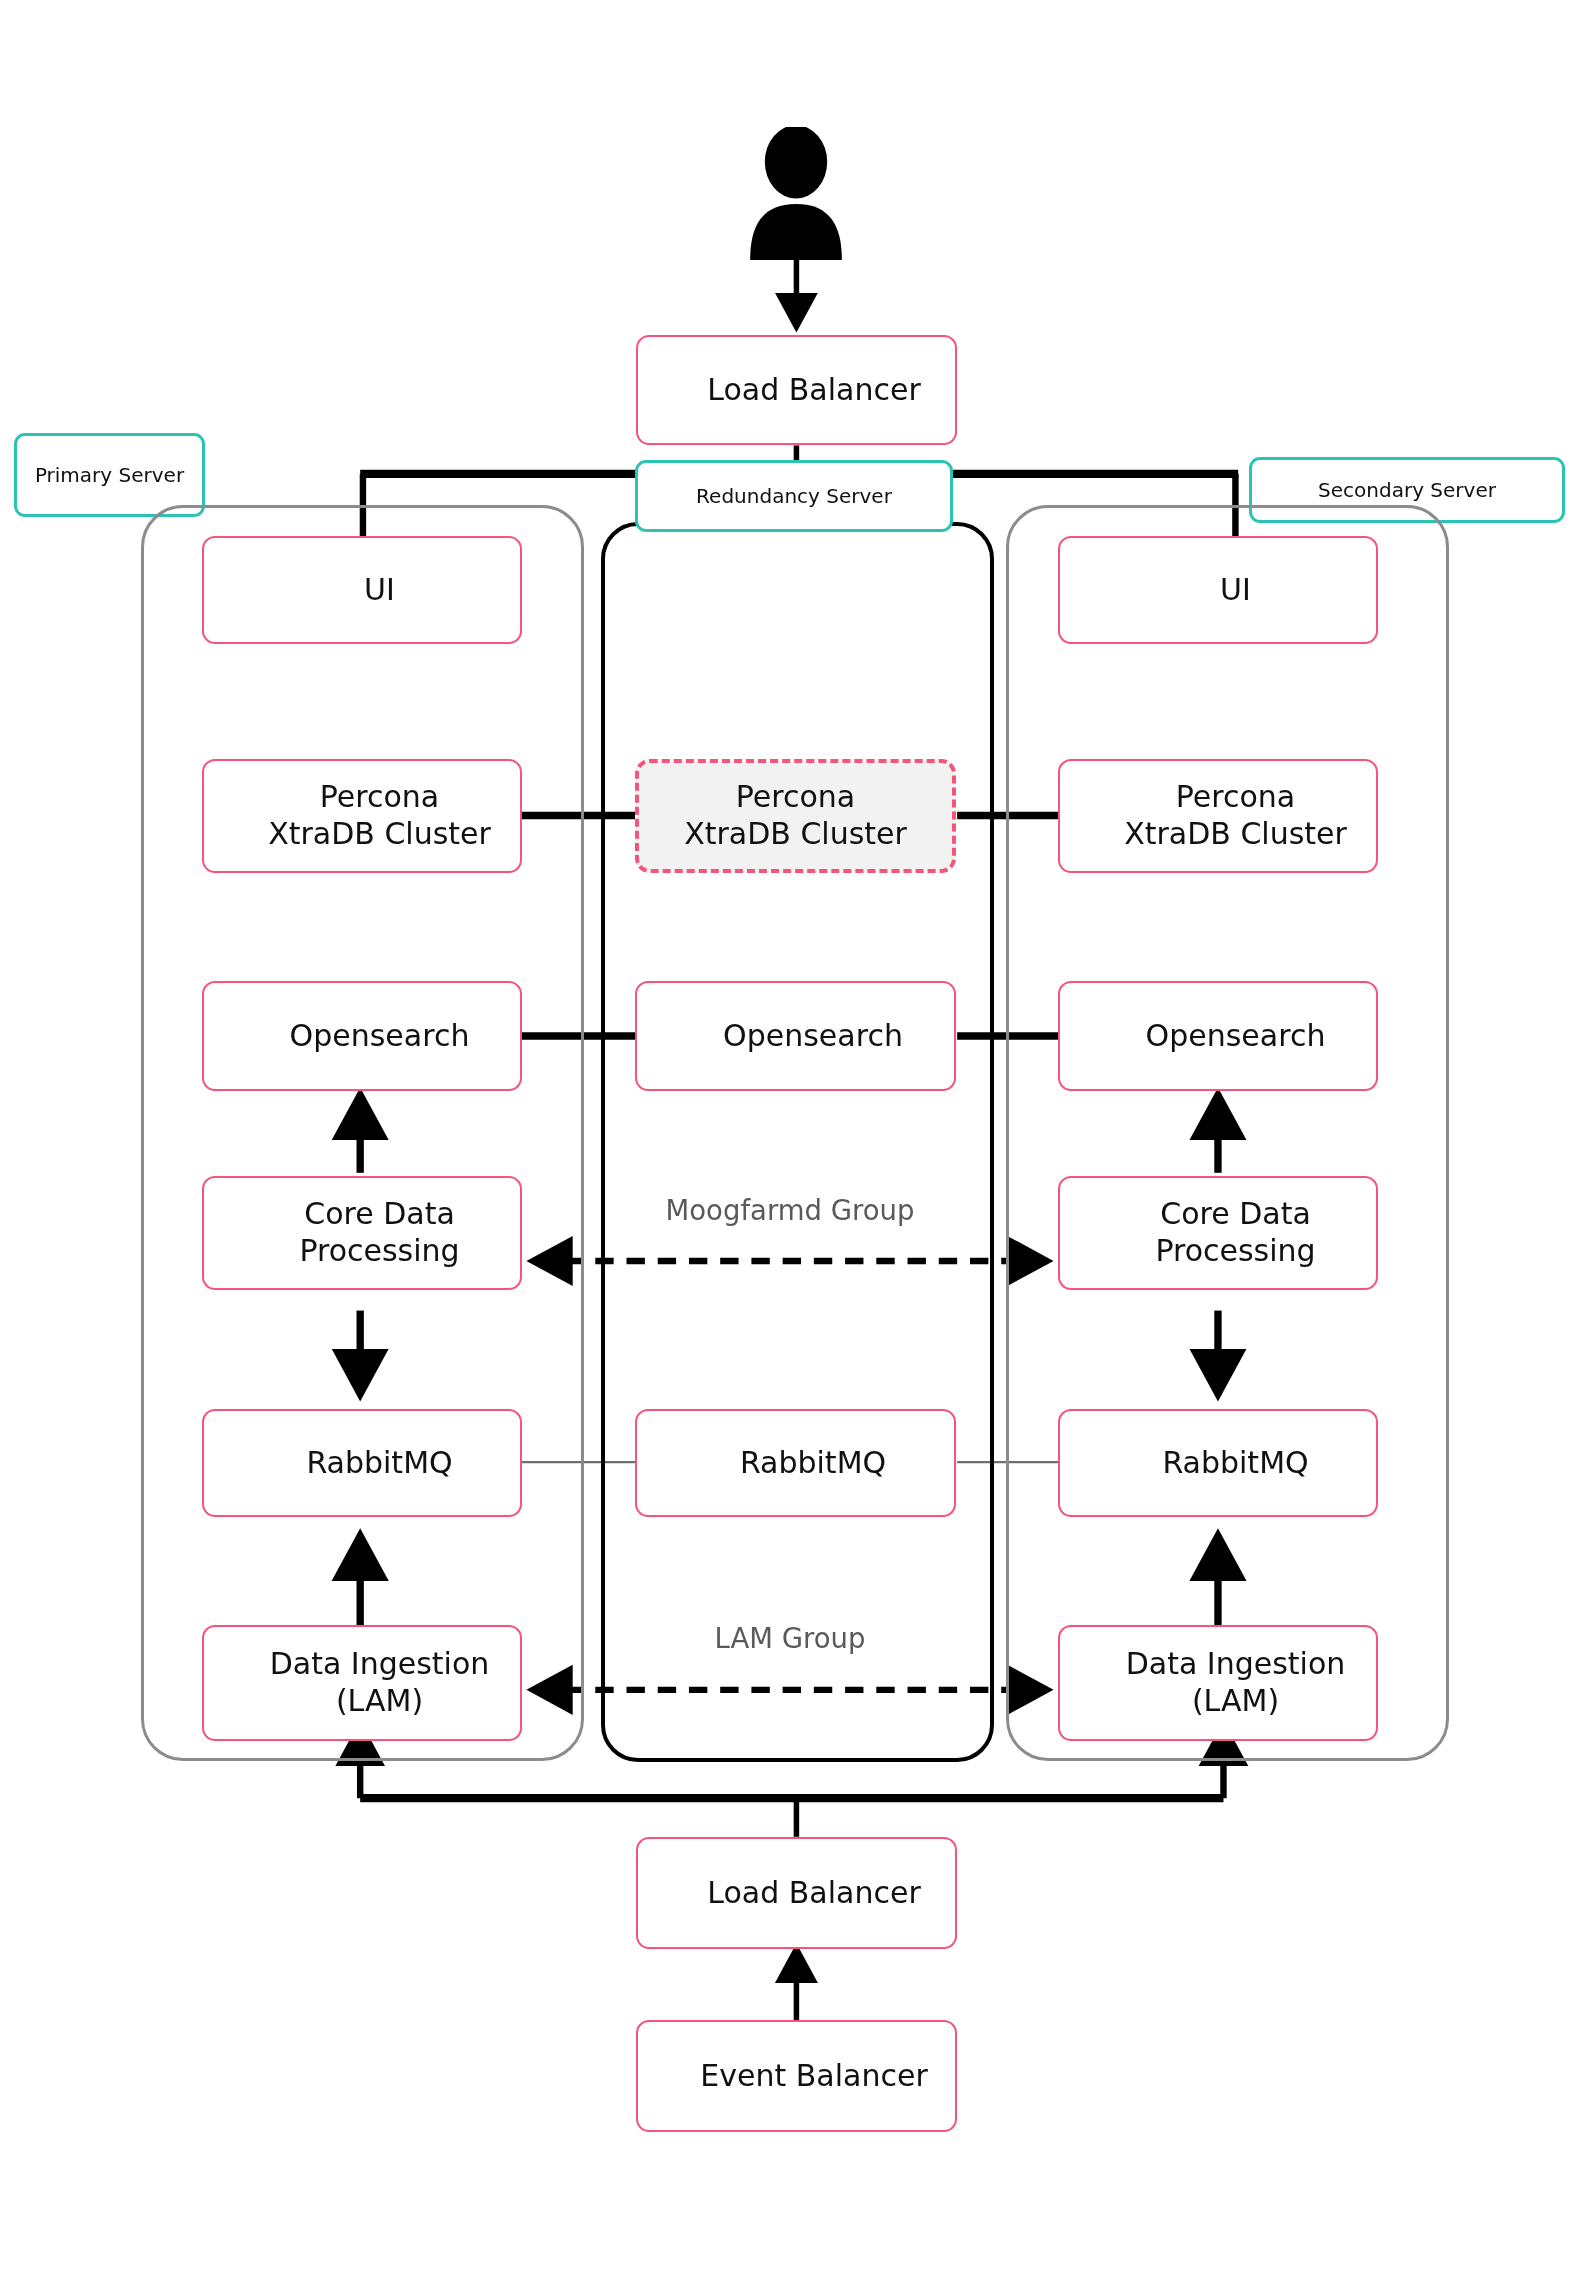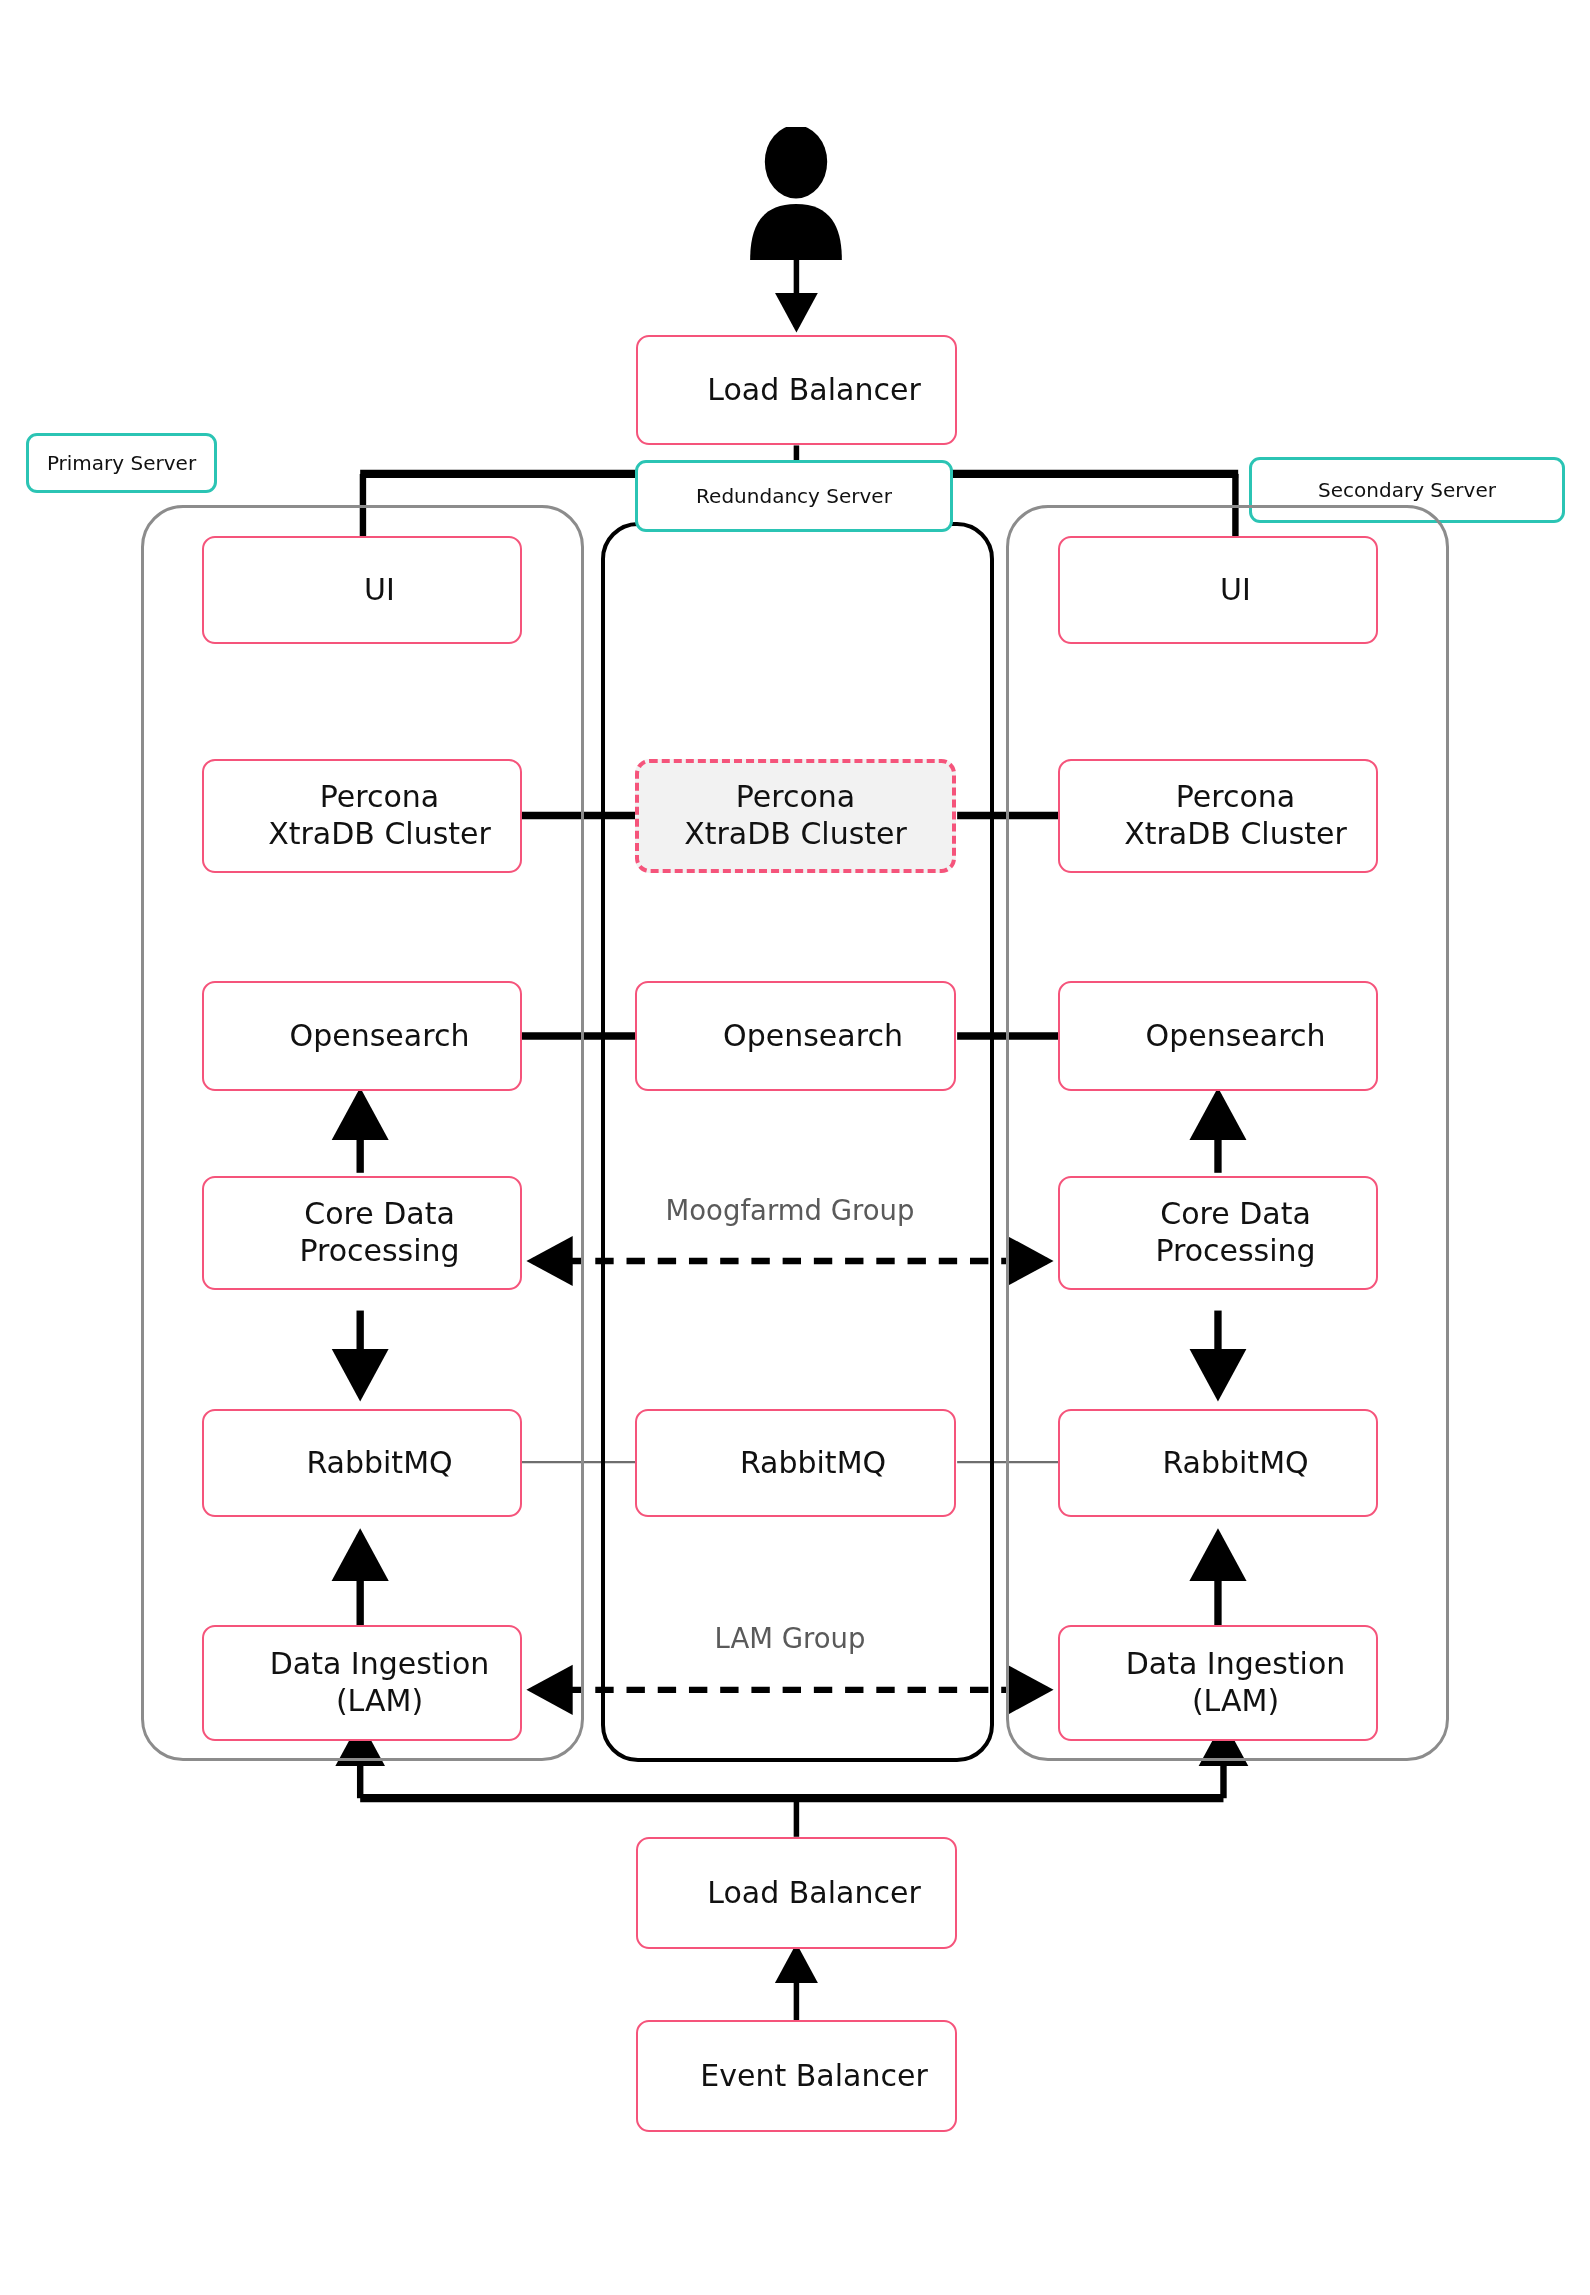--- a/index.html
+++ b/index.html
@@ -131,21 +131,21 @@
 
   <div class="person" style="left:739px; top:127px; width:114px; height:133px;">
     <svg viewBox="0 0 124 145" width="114" height="133" xmlns="http://www.w3.org/2000/svg">
       <ellipse cx="62" cy="38" rx="34" ry="40" fill="#000000"></ellipse>
       <path d="M62 84 C 22 84, 12 112, 12 145 L112 145 C112 112, 102 84, 62 84 Z" fill="#000000"></path>
     </svg>
   </div>
 
   <div class="node pink" style="left:636px; top:335px; width:321px; height:110px;">Load Balancer</div>
 
-  <div class="node teal" style="left:26px; top:433px; width:191px; height:60px;">Primary Server</div>
+  <div class="node teal" style="left:14px; top:433px; width:191px; height:84px;">Primary Server</div>
 
   <div class="node teal" style="left:635px; top:460px; width:318px; height:72px; z-index:6;">Redundancy Server</div>
 
   <div class="node teal" style="left:1249px; top:433px; width:316px; height:66px;margin-top:24px;">Secondary Server</div>
 
   <div class="panel-gray" style="left:141px; top:505px; width:443px; height:1256px;"></div>
 
   <div class="panel-black" style="left:601px; top:522px; width:393px; height:1240px;"></div>
 
   <div class="panel-gray" style="left:1006px; top:505px; width:443px; height:1256px;"></div>

